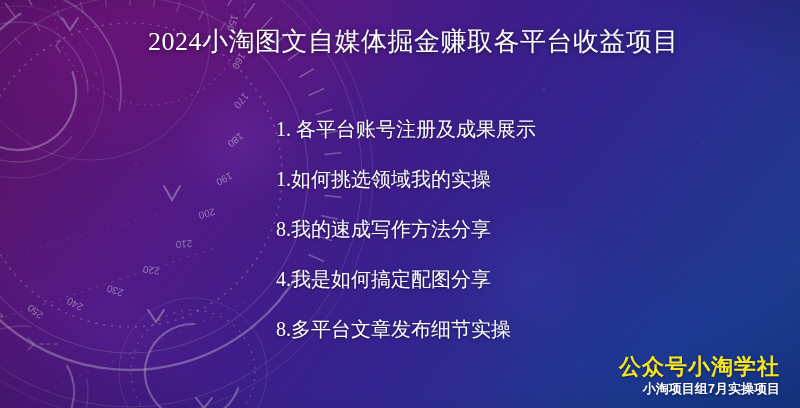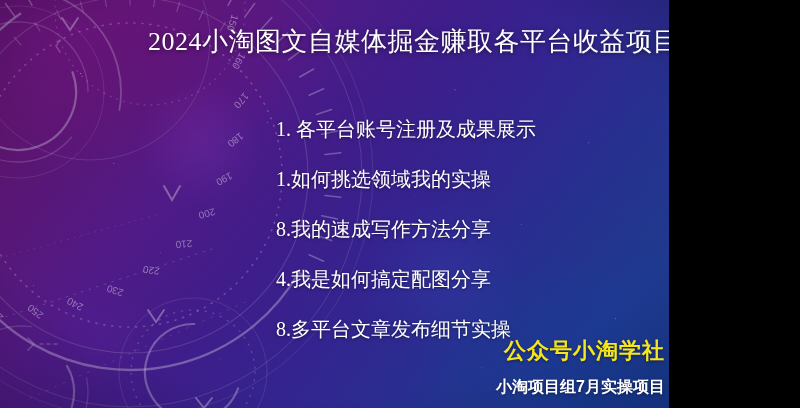--- a/index.html
+++ b/index.html
@@ -3,21 +3,21 @@
 <meta charset="utf-8">
 <title>course-slide</title>
 <style>
   html, body {
     margin: 0;
     padding: 0;
     background: #000;
   }
   #slide {
     position: relative;
-    width: 669px;
+    width: 800px;
     height: 408px;
     overflow: hidden;
     font-family: "Liberation Sans", "DejaVu Sans", sans-serif;
     
     background:
       radial-gradient(ellipse 70% 60% at 8% 6%, rgba(104,20,122,0.95) 0%, rgba(104,20,122,0) 62%),
       radial-gradient(ellipse 60% 70% at 95% 100%, rgba(24,58,150,0.95) 0%, rgba(24,58,150,0) 60%),
       linear-gradient(128deg,
         #4a1159 0%,
         #5a1570 14%,
@@ -100,43 +100,42 @@
     font-family: "Liberation Serif", "DejaVu Serif", serif;
     font-size: 20px;
     line-height: 50px;
     color: #ffffff;
     white-space: nowrap;
     text-shadow: 0 1px 3px rgba(0,0,0,0.5);
   }
 
   .brand {
     position: absolute;
-    right: 4px;
+    right: 20px;
     bottom: 10px;
     text-align: right;
   }
   .brand-main {
     font-family: "Liberation Serif", "DejaVu Serif", serif;
     font-size: 22px;
     font-weight: bold;
     color: #f5e61e;
     letter-spacing: 1px;
     line-height: 1.25;
     white-space: nowrap;
     text-shadow: 0 1px 3px rgba(0,0,0,0.45);
   }
   .brand-sub {
     font-family: "Liberation Sans", "DejaVu Sans", sans-serif;
-    font-size: 16px;
+    font-size: 13px;
     font-weight: bold;
     color: #ffffff;
     line-height: 1.35;
     white-space: nowrap;
     text-shadow: 0 1px 3px rgba(0,0,0,0.45);
-    margin-top: 12px;
   }
 </style>
 </head>
 <body>
 
 <div id="slide">
 
   <div class="bg-layer">
 
     <div class="nebula"></div>

